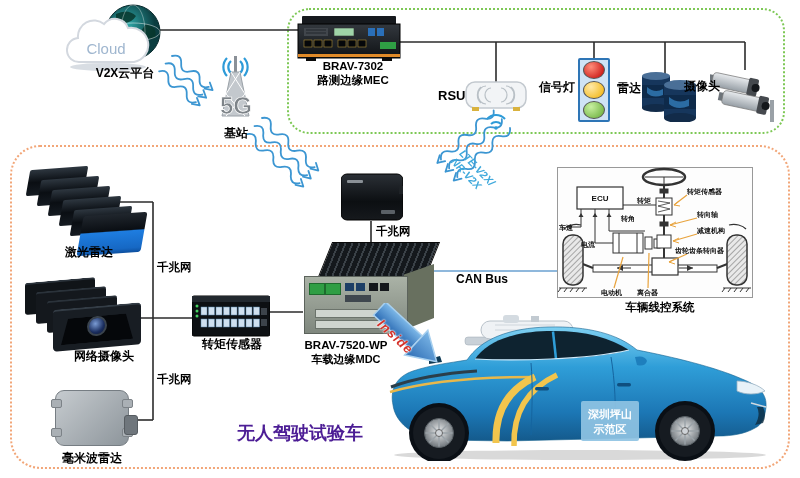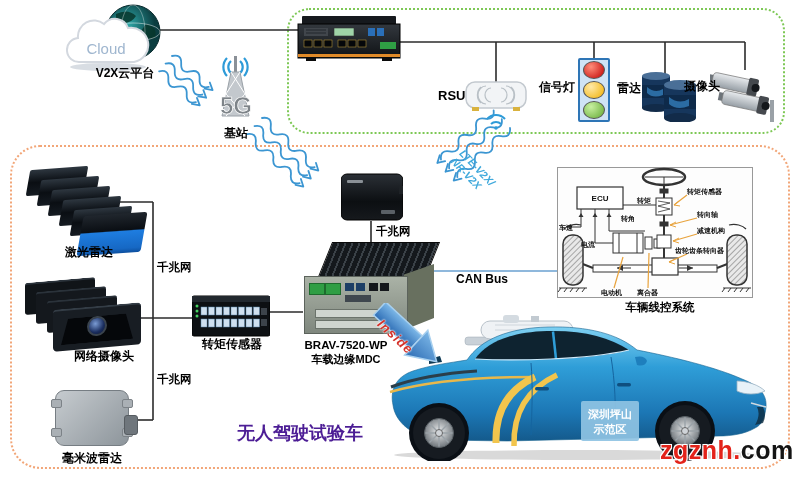--- a/index.html
+++ b/index.html
@@ -155,20 +155,24 @@
         <rect x="18" y="24" width="8" height="7"></rect>
         <rect x="28" y="24" width="8" height="7"></rect>
       <rect x="42" y="24" width="8" height="7"></rect>
         <rect x="52" y="24" width="8" height="7"></rect>
         <rect x="62" y="24" width="8" height="7"></rect>
     </g>
     <rect x="84" y="26" width="16" height="7" fill="#2f9e44"></rect>
     <rect x="10" y="42" width="10" height="3" fill="#0a0a0a"></rect>
       <rect x="86" y="42" width="10" height="3" fill="#0a0a0a"></rect>
   </svg>
+  <div class="lbl" style="left:301px;top:60px;width:104px;">
+    <div style="font-size:11.5px;">BRAV-7302</div>
+    <div style="font-size:11.5px;">路测边缘MEC</div>
+  </div>
 
   <svg class="abs" style="left:464px;top:78px" width="64" height="54">
     <rect x="2" y="4" width="60" height="26" rx="9" fill="#f2f4f6" stroke="#c3c9cf" stroke-width="1.5"></rect>
     <g stroke="#b9c0c6" stroke-width="1.2" fill="none">
       <path d="M22,8 a8,9 0 0 0 0,18 M17,9 a9,10 0 0 0 0,16 M27,10 a6,7 0 0 0 0,14"></path>
       <path d="M42,8 a8,9 0 0 1 0,18 M47,9 a9,10 0 0 1 0,16 M37,10 a6,7 0 0 1 0,14"></path>
     </g>
     <rect x="8" y="29" width="7" height="4" fill="#d9b23e"></rect>
       <rect x="49" y="29" width="7" height="4" fill="#d9b23e"></rect>
     <g transform="translate(22,32)" stroke="#2E9BD8" stroke-width="2" fill="none">
@@ -461,17 +465,14 @@
       <rect x="4" y="14" width="50" height="18" fill="url(#arrG)" stroke="#a8d0ef" stroke-width="1.5"></rect>
       <polygon points="54,6 54,40 82,23" fill="url(#arrG)" stroke="#a8d0ef" stroke-width="1.5"></polygon>
     </g>
   </svg>
   <div class="inside-t">Inside</div>
 
   <div class="redcap">
     <div>无人驾驶试验车</div>
   </div>
 
-  <div class="wm">
-    <span class="r">zgznh.</span><span class="d">com</span>
-  </div>
 
 </div>
 
 </body></html>

